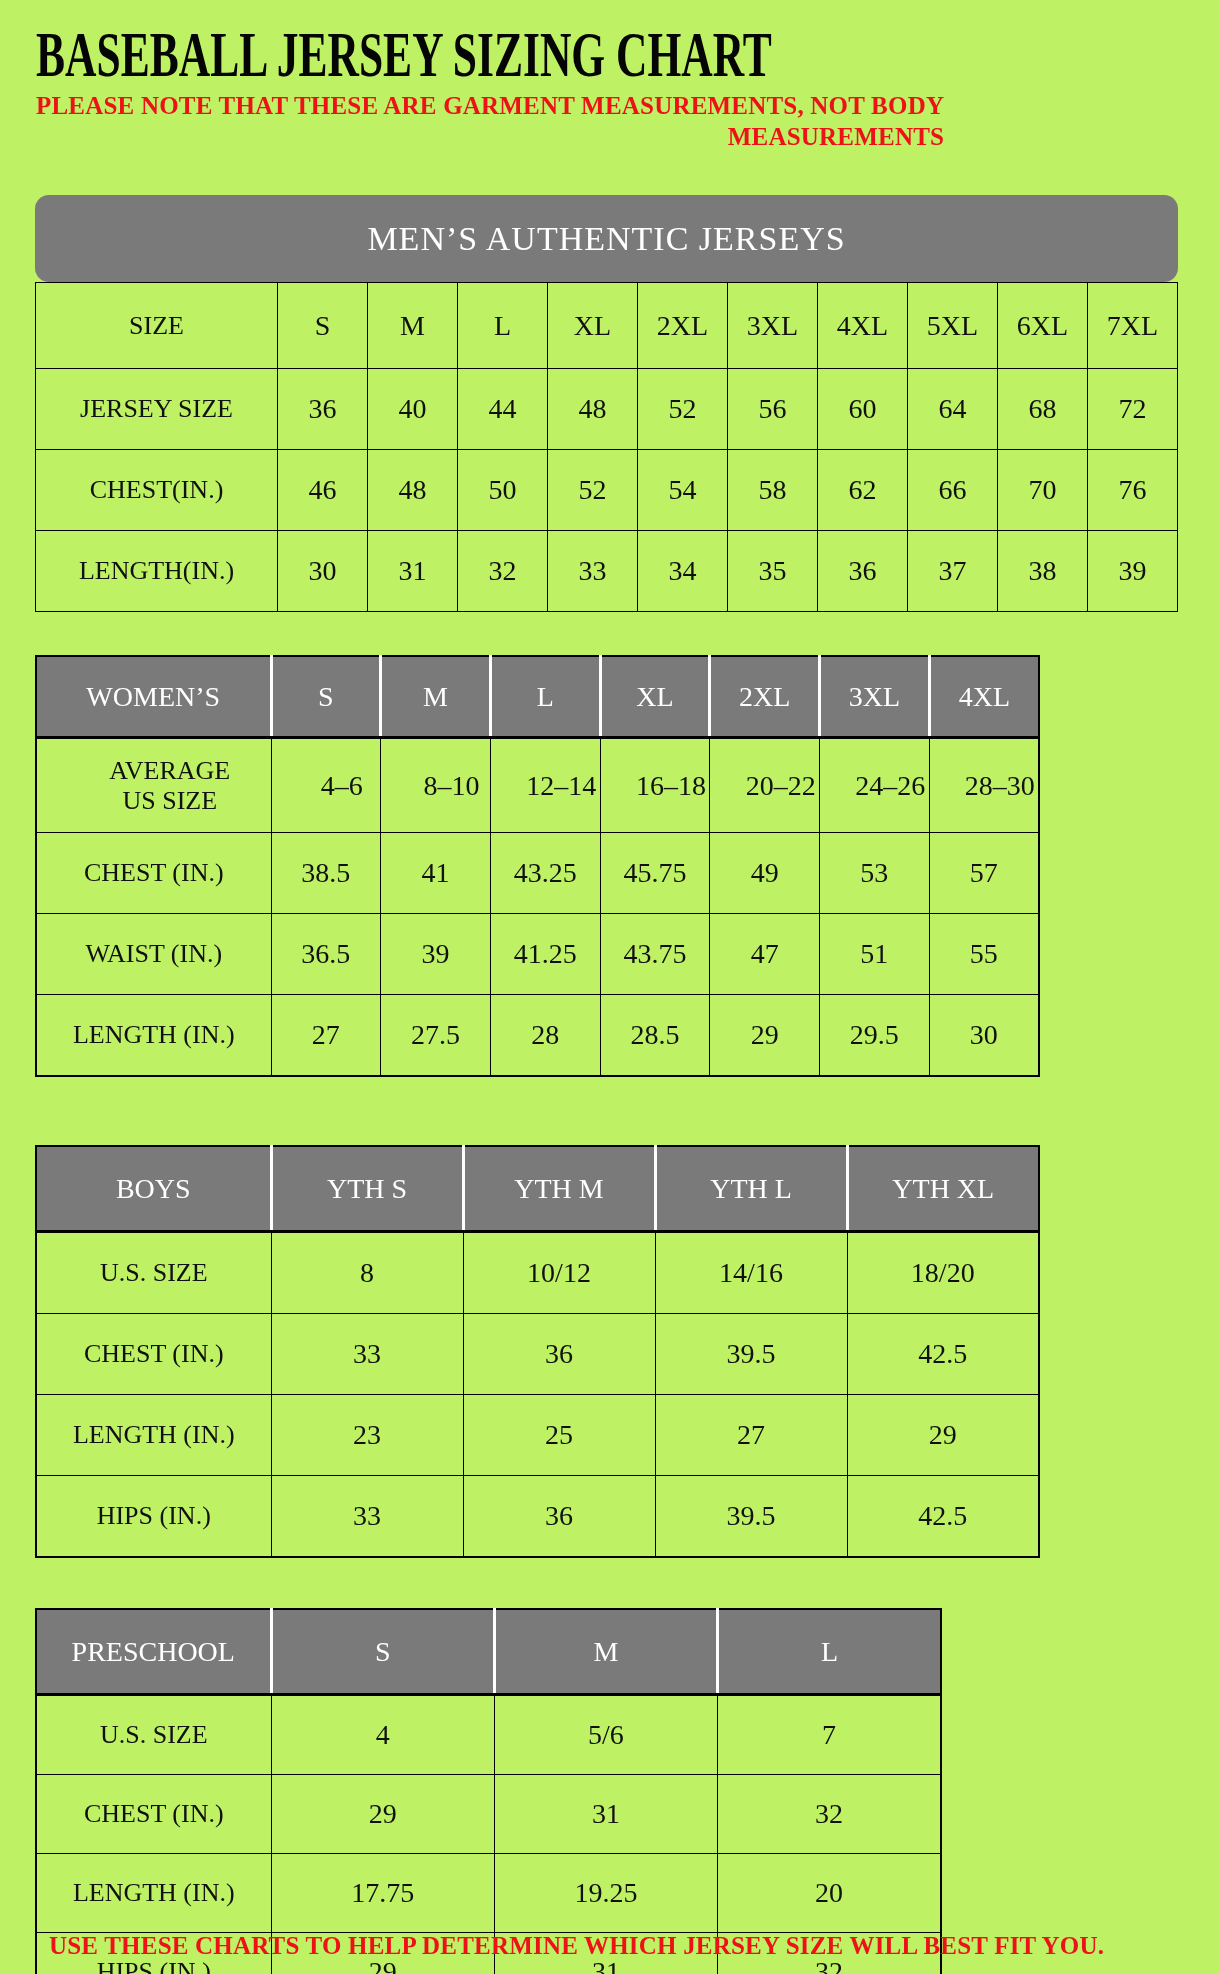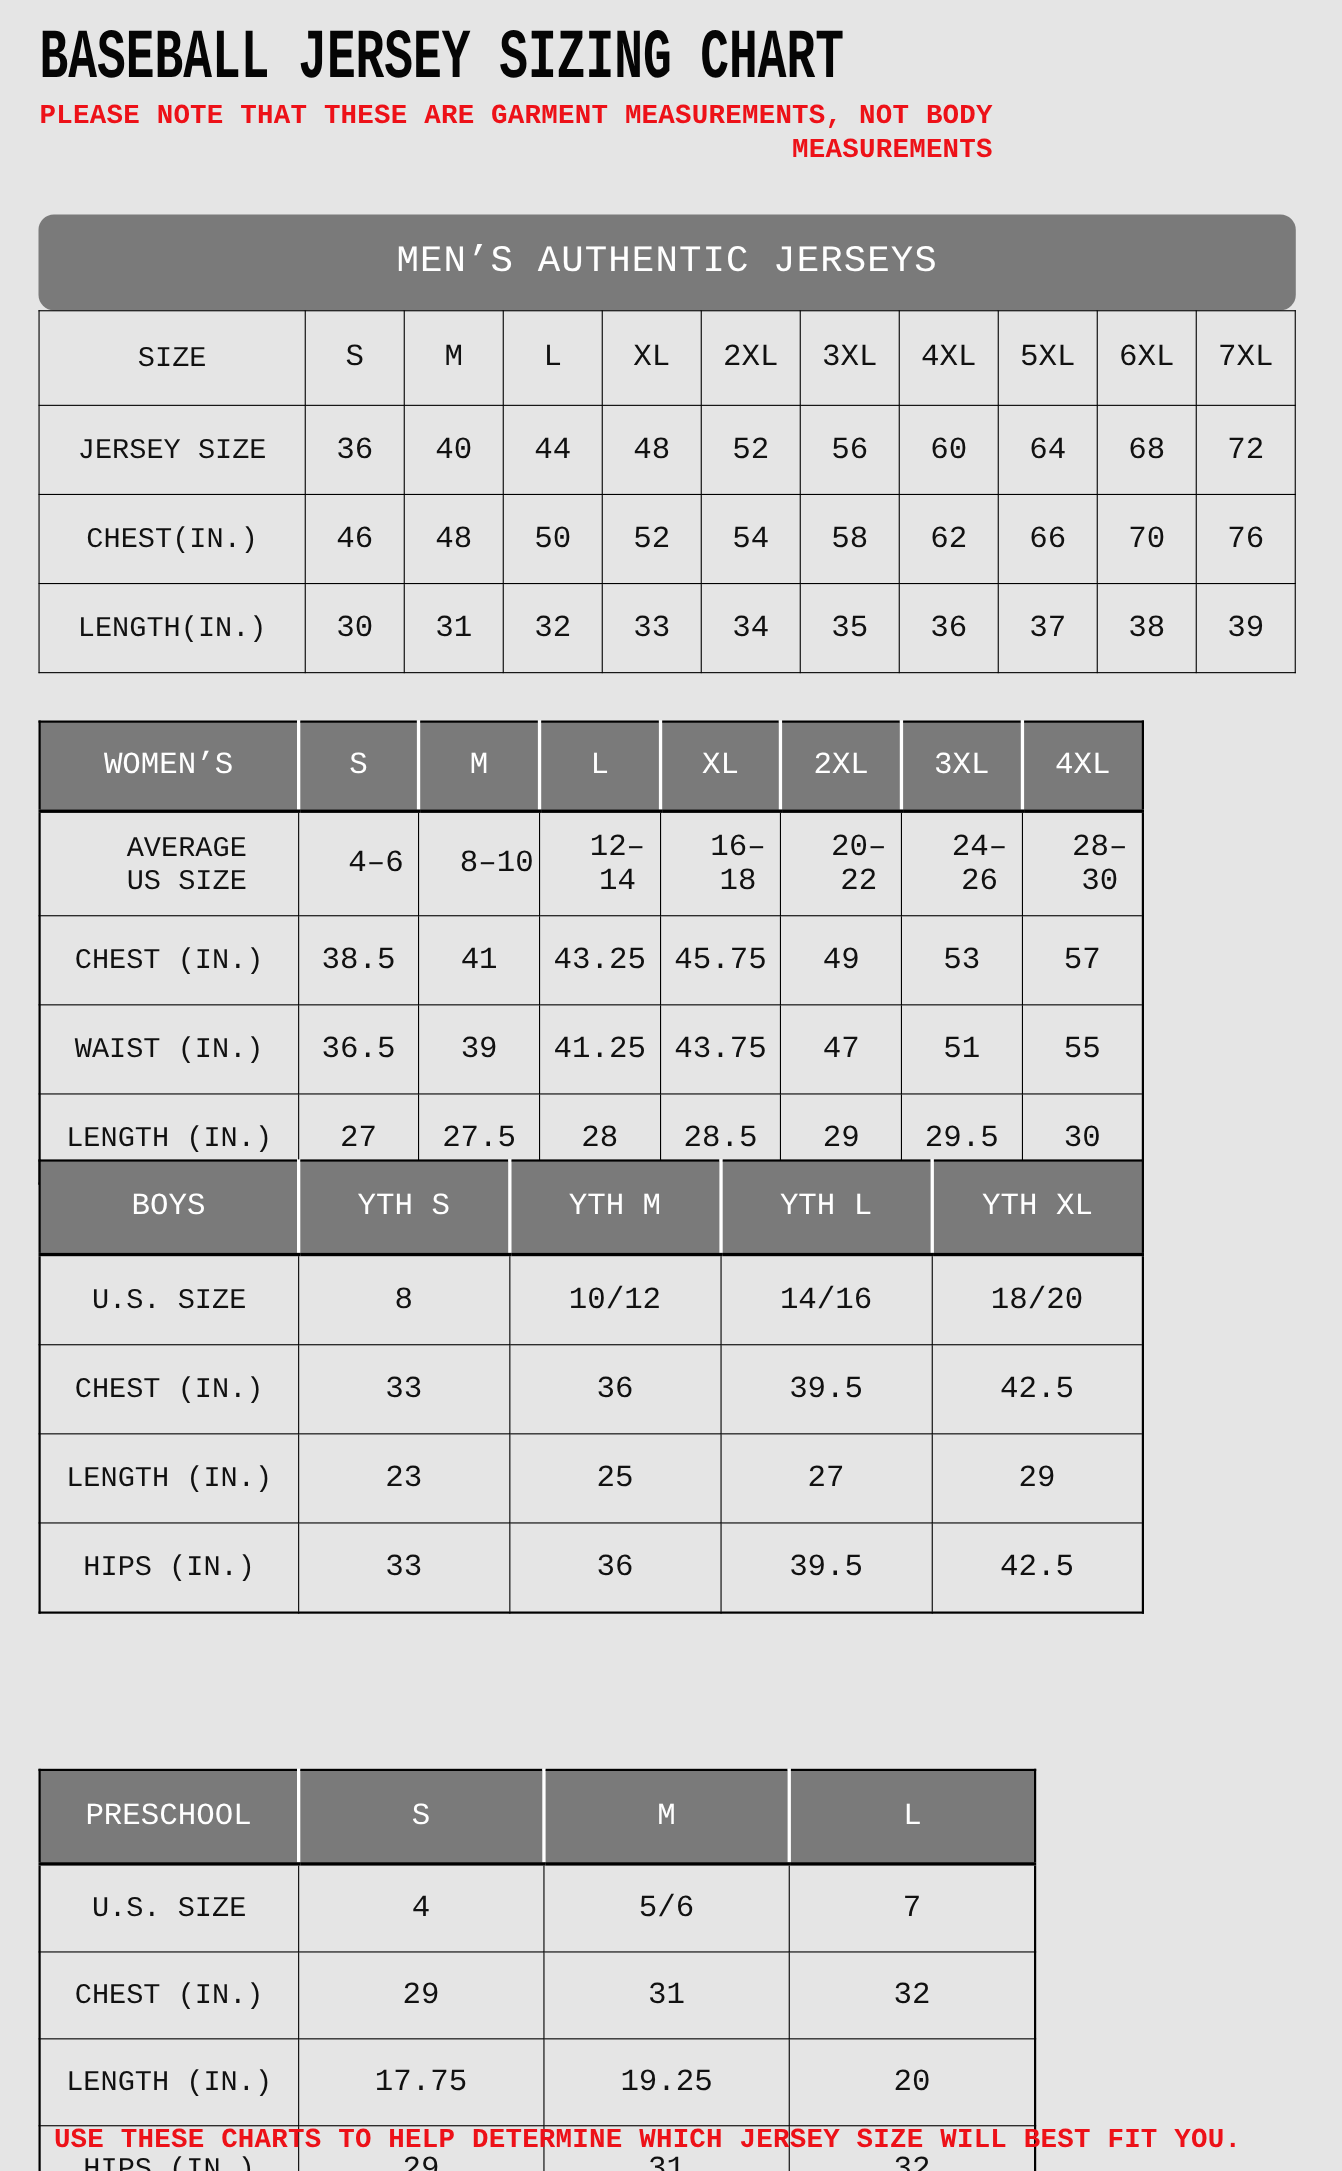--- a/index.html
+++ b/index.html
@@ -1,18 +1,18 @@
 <!DOCTYPE html>
 <html style="--accent-red: #ed1118; --header-gray: #7a7a7a; --border-black: #000000;"><head>
 <meta charset="utf-8">
 <style>
   html, body { margin:0; padding:0; background:#fff; }
   .page {
-    position:relative; width:1220px; height:1974px; background:#e5e5e5;
-    font-family:Liberation Mono, monospace; color:#000; overflow:hidden;
+    position:relative; width:1220px; height:1974px; background:#bef264;
+    font-family:Liberation Serif, serif; color:#000; overflow:hidden;
   }
 
   
   .title {
     position:absolute; left:36px; top:18px; margin:0;
     font-size:64px; font-weight:bold; color:#050505; white-space:nowrap;
     transform:scaleX(0.68); transform-origin:left top; letter-spacing:0px;
   }
 
   
@@ -45,21 +45,21 @@
     background:var(--header-gray, #7a7a7a); color:#fff; font-size:28px;
     border-bottom:3px solid #000;
   }
   .chart-table tr.head td + td { border-left:3px solid #fff; }
 
   .womens { top:655px; width:1005px; }
   .womens tr.head td { height:79px; }
   .womens tr td { height:80px; }
   .womens tr.avg td { height:93px;padding-left:32px; }
 
-  .boys { top:1054px; width:1005px; }
+  .boys { top:1145px; width:1005px; }
   .boys tr.head td { height:83px; }
   .boys tr td { height:80px; }
 
   .preschool { top:1608px; width:907px; }
   .preschool tr.head td { height:83px; }
   .preschool tr td { height:78px; }
 
   .wrap2 { display:inline-block; max-width:135px; line-height:30px; }
 </style>
 </head>

